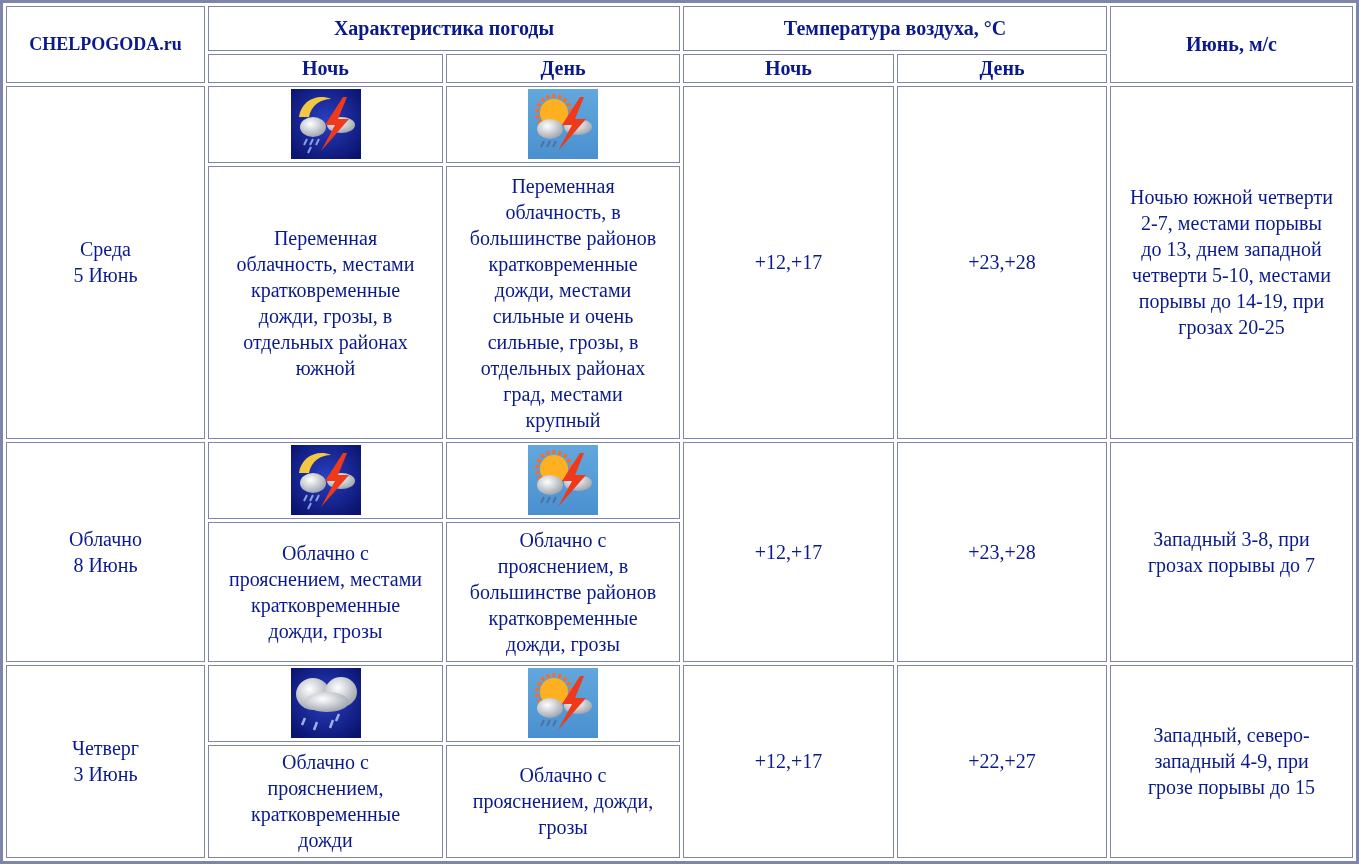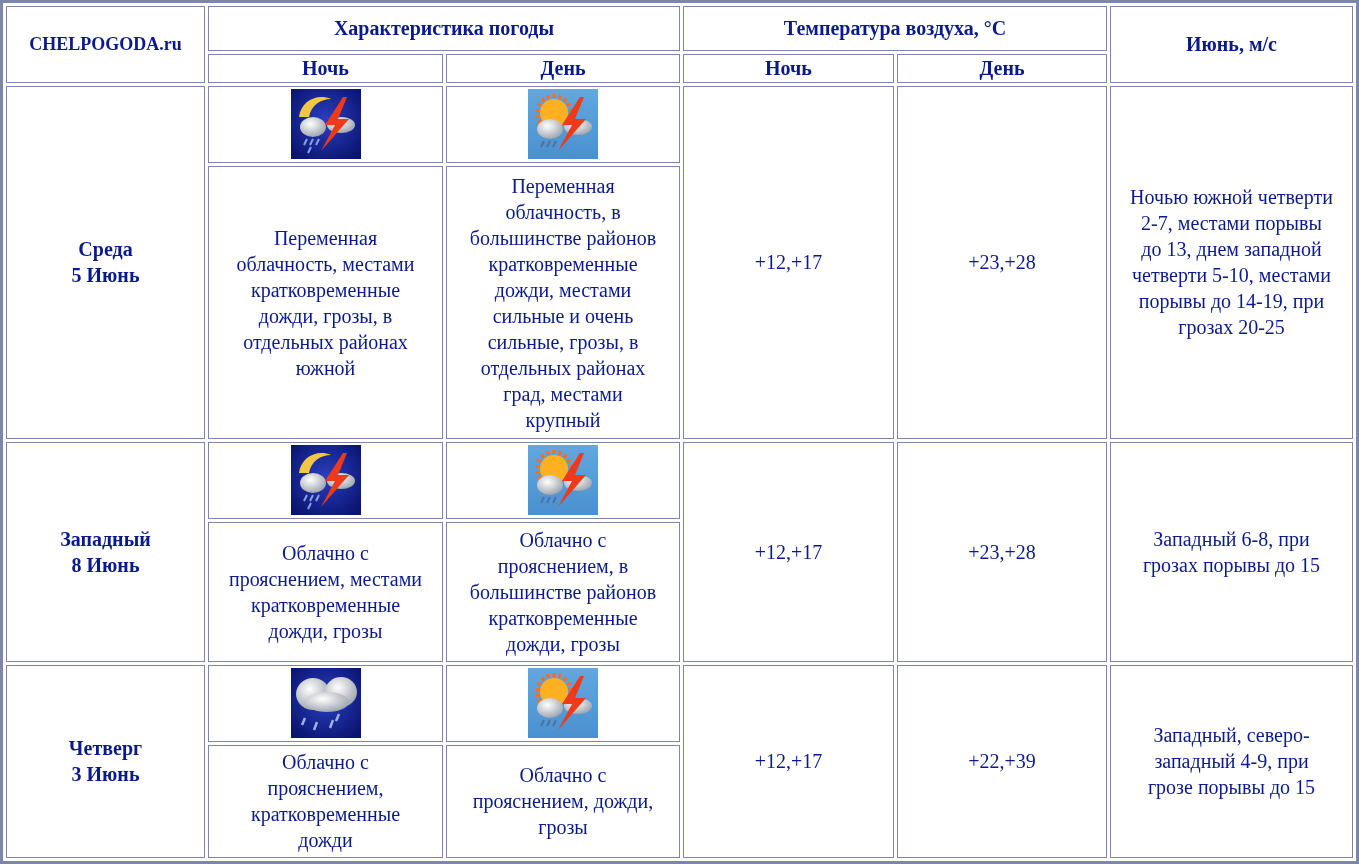--- a/index.html
+++ b/index.html
@@ -2,21 +2,21 @@
 <html><head>
 <meta charset="utf-8">
 <style>
   html,body{margin:0;padding:0;background:#fff;}
   body{width:1359px;height:864px;overflow:hidden;font-family:"Liberation Serif",serif;color:#0a1a8c;}
   .wrap{position:absolute;left:0;top:0;width:1359px;height:864px;}
   table.wx{position:absolute;left:0;top:0;width:1359px;height:864px;border:3px solid #7d86a8;border-collapse:separate;border-spacing:3px;box-sizing:border-box;table-layout:fixed;background:#fff;}
   table.wx td,table.wx th{border:1px solid #7d86a8;text-align:center;vertical-align:middle;padding:0 19px;font-size:20px;line-height:26px;color:#0a1a8c;}
   table.wx th{font-weight:bold;}
   .brand{font-size:18px !important;font-weight:bold;}
-  .day{font-weight:bold;}
+  .day{font-weight:normal;}
   .icon{display:inline-block;width:70px;height:70px;vertical-align:middle;}
 </style>
 </head>
 <body>
 
 <svg width="0" height="0" style="position:absolute">
   <defs>
     <radialGradient id="nightbg" cx="50%" cy="45%" r="65%">
       <stop offset="0" stop-color="#2a3fc0"></stop>
         <stop offset="1" stop-color="#0a1470"></stop>
@@ -95,51 +95,51 @@
     <td rowspan="2">+23,+28</td>
     <td rowspan="2">Ночью южной четверти 2-7, местами порывы до 13, днем западной четверти 5-10, местами порывы до 14-19, при грозах 20-25</td>
   </tr>
   <tr style="height:267px">
     <td>Переменная облачность, местами кратковременные дожди, грозы, в отдельных районах южной</td>
     <td>Переменная облачность, в большинстве районов кратковременные дожди, местами сильные и очень сильные, грозы, в отдельных районах град, местами крупный</td>
   </tr>
 
   <tr style="height:75px">
     <td rowspan="2" class="day">
-      <span>Западный</span><br>
+      <span>Облачно</span><br>
       <span>8 Июнь</span>
     </td>
     <td><svg class="icon">
               <use href="#ico-moon-storm"></use>
             </svg></td>
     <td><svg class="icon">
               <use href="#ico-sun-storm"></use>
             </svg></td>
     <td rowspan="2">+12,+17</td>
     <td rowspan="2">+23,+28</td>
-    <td rowspan="2">Западный 6-8, при грозах порывы до 15</td>
+    <td rowspan="2">Западный 3-8, при грозах порывы до 7</td>
   </tr>
   <tr style="height:137px">
     <td>Облачно с прояснением, местами кратковременные дожди, грозы</td>
     <td>Облачно с прояснением, в большинстве районов кратковременные дожди, грозы</td>
   </tr>
 
   <tr style="height:75px">
     <td rowspan="2" class="day">
       <span>Четверг</span><br>
       <span>3 Июнь</span>
     </td>
     <td><svg class="icon">
               <use href="#ico-cloud-rain"></use>
             </svg></td>
     <td><svg class="icon">
               <use href="#ico-sun-storm"></use>
             </svg></td>
     <td rowspan="2">+12,+17</td>
-    <td rowspan="2">+22,+39</td>
+    <td rowspan="2">+22,+27</td>
     <td rowspan="2">Западный, северо-западный 4-9, при грозе порывы до 15</td>
   </tr>
   <tr style="height:111px">
     <td>Облачно с прояснением, кратковременные дожди</td>
     <td>Облачно с прояснением, дожди, грозы</td>
   </tr>
 </tbody>
     </table>
 </div>
 

